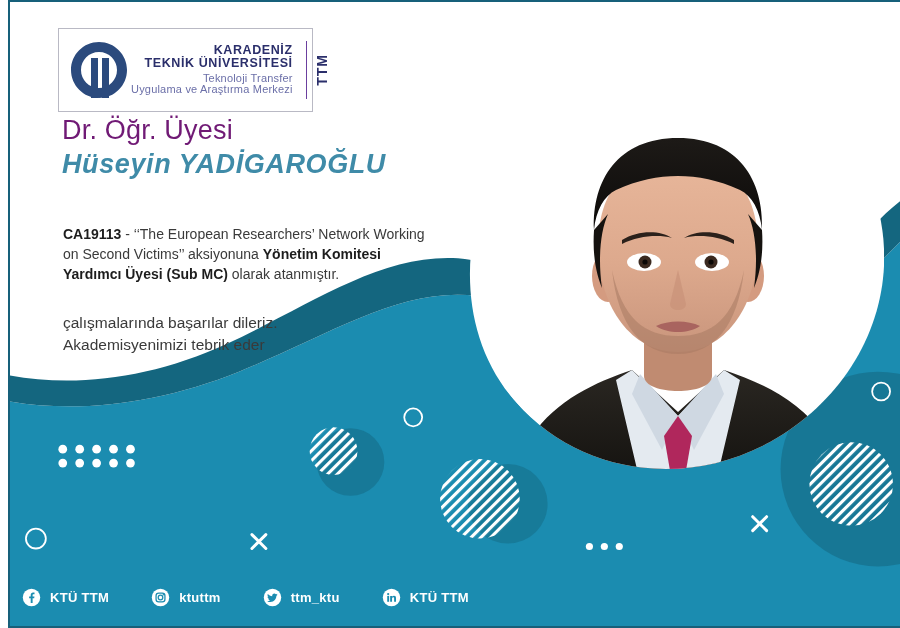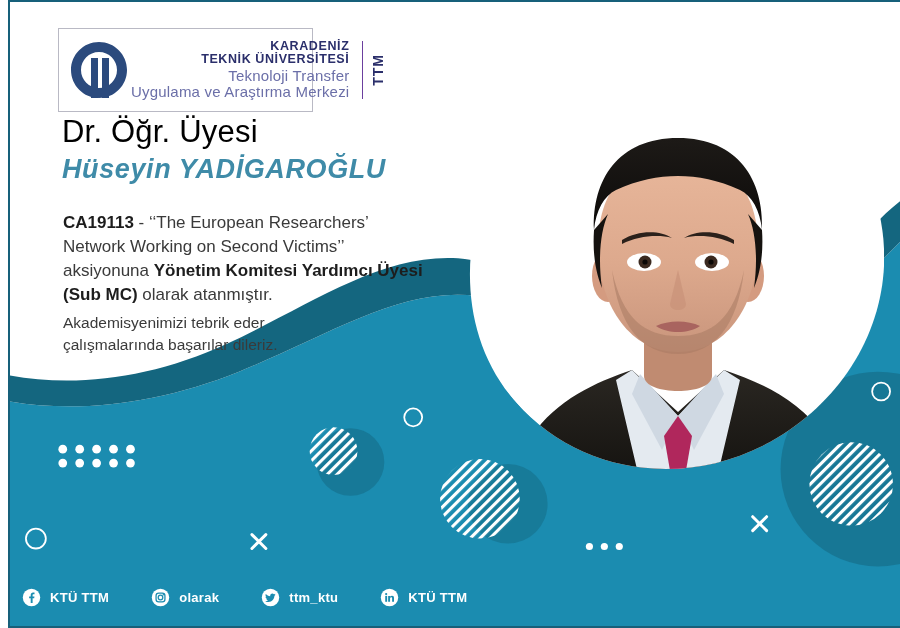--- a/index.html
+++ b/index.html
@@ -58,21 +58,21 @@
     line-height: 1.05;
   }
   .logo-l1, .logo-l2 {
     font-weight: bold;
     font-size: 12.5px;
     letter-spacing: 0.6px;
     color: #2b2f6b;
     white-space: nowrap;
   }
   .logo-l3, .logo-l4 {
-    font-size: 15px;
+    font-size: 11px;
     color: #6b6fa8;
     white-space: nowrap;
     letter-spacing: 0.2px;
   }
   .logo-l3 { margin-top: 2px; }
   #logo-divider {
     width: 1px;
     height: 58px;
     background: #6b3f9e;
     margin: 0 7px;
@@ -91,44 +91,44 @@
 
   
   #title-block {
     position: absolute;
     left: 52px;
     top: 113px;
     z-index: 20;
     width: 380px;
   }
   #title-line1 {
-    font-size: 31px;
-    color: #000000;
+    font-size: 27px;
+    color: #701a75;
     letter-spacing: 0.2px;
     line-height: 1.12;
     white-space: nowrap;
   }
   #title-line2 {
     font-size: 27px;
     font-weight: bold;
     color: #3f8ba8;
     letter-spacing: 0.6px;
     line-height: 1.2;
     margin-top: 3px;
     white-space: nowrap;
     font-style: italic;
   }
 
   #body-block {
     position: absolute;
     left: 53px;
-    top: 209px;
+    top: 223px;
     z-index: 20;
     width: 370px;
-    font-size: 17px;
+    font-size: 14px;
     line-height: 1.42;
     color: #3a3a3a;
   }
   #body-block b { color: #1d1d1d; font-weight: bold; }
 
   #closing-block {
     position: absolute;
     left: 53px;
     top: 310px;
     z-index: 20;
@@ -401,42 +401,42 @@
   <div id="title-block">
     <div id="title-line1">Dr. Öğr. Üyesi</div>
     <div id="title-line2">Hüseyin YADİGAROĞLU</div>
   </div>
 
   <div id="body-block">
     <b>CA19113</b><span> - </span><span>‘‘The European Researchers’ Network Working on Second Victims’’</span><span> aksiyonuna </span><b>Yönetim Komitesi Yardımcı Üyesi (Sub MC)</b><span> olarak atanmıştır.</span>
   </div>
 
   <div id="closing-block">
+    <div>çalışmalarında başarılar dileriz.</div>
     <div>Akademisyenimizi tebrik eder</div>
-    <div>çalışmalarında başarılar dileriz.</div>
   </div>
 
   <div id="footer">
 
     <div class="social-item">
       <svg class="social-icon" viewBox="0 0 24 24" xmlns="http://www.w3.org/2000/svg">
         <circle cx="12" cy="12" r="11" fill="#ffffff"></circle>
         <path d="M13.4 19v-6h2l.3-2.4h-2.3V9.1c0-.7.2-1.2 1.2-1.2h1.2V5.8c-.2 0-.9-.1-1.8-.1-1.8 0-3 1.1-3 3.1v1.8H9v2.4h2V19z" fill="#1b8cb0"></path>
       </svg>
       <span class="social-label">KTÜ TTM</span>
     </div>
 
     <div class="social-item">
       <svg class="social-icon" viewBox="0 0 24 24" xmlns="http://www.w3.org/2000/svg">
         <circle cx="12" cy="12" r="11" fill="#ffffff"></circle>
         <rect x="6.4" y="6.4" width="11.2" height="11.2" rx="3.4" fill="none" stroke="#1b8cb0" stroke-width="1.6"></rect>
         <circle cx="12" cy="12" r="2.9" fill="none" stroke="#1b8cb0" stroke-width="1.6"></circle>
         <circle cx="15.6" cy="8.5" r="1" fill="#1b8cb0"></circle>
       </svg>
-      <span class="social-label">olarak</span>
+      <span class="social-label">ktuttm</span>
     </div>
 
     <div class="social-item">
       <svg class="social-icon" viewBox="0 0 24 24" xmlns="http://www.w3.org/2000/svg">
         <circle cx="12" cy="12" r="11" fill="#ffffff"></circle>
         <path d="M18.4 8.3c-.5.2-1 .4-1.5.4.5-.3.9-.8 1.1-1.4-.5.3-1.1.5-1.7.7-.5-.5-1.2-.9-2-.9-1.5 0-2.7 1.2-2.7 2.7 0 .2 0 .4.1.6-2.3-.1-4.3-1.2-5.6-2.8-.2.4-.4.9-.4 1.4 0 .9.5 1.7 1.2 2.2-.4 0-.9-.1-1.2-.3 0 1.3.9 2.4 2.1 2.7-.2.1-.5.1-.7.1-.2 0-.3 0-.5-.1.3 1.1 1.3 1.9 2.5 1.9-.9.7-2.1 1.1-3.3 1.1h-.6c1.2.8 2.6 1.2 4.1 1.2 4.9 0 7.6-4.1 7.6-7.6v-.3c.5-.4 1-.9 1.3-1.5z" fill="#1b8cb0"></path>
       </svg>
       <span class="social-label">ttm_ktu</span>
     </div>
 

